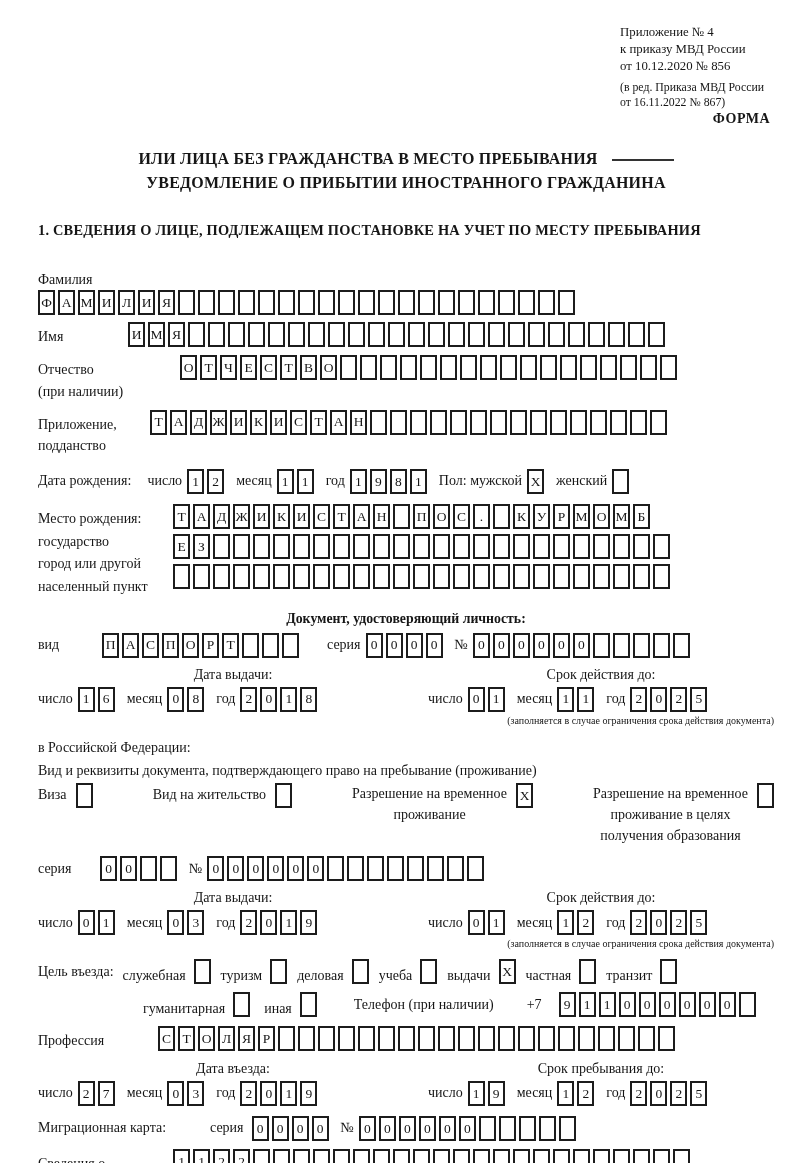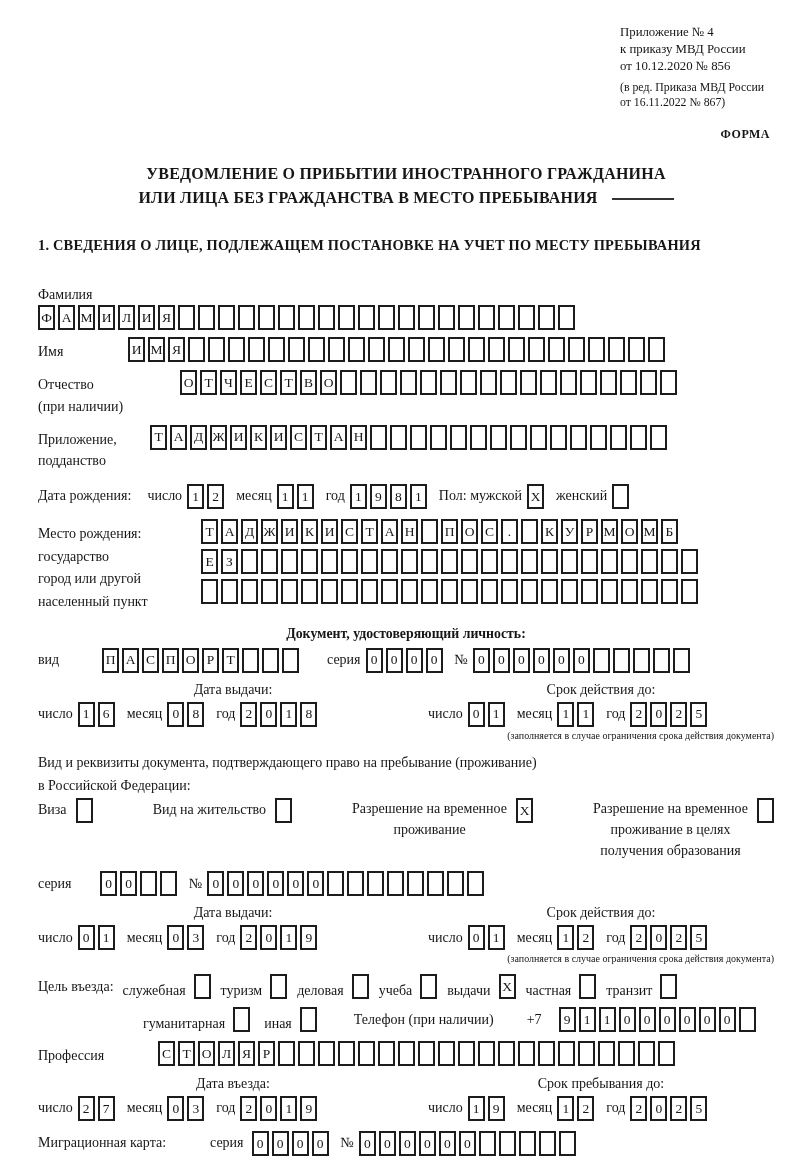--- a/index.html
+++ b/index.html
@@ -7,21 +7,21 @@
   body { width:800px; }
   .page {
     width:800px; min-height:1163px; background:#fff; color:#161616;
     font-family:"Liberation Serif","DejaVu Serif",serif;
     font-size:14px; padding:24px 26px 18px 38px; position:relative;
   }
   
   .annex { margin-left:582px; line-height:1.32; font-size:12.8px; }
   .annex .ed { font-size:11.8px; }
   .annex .ed-first { margin-top:5px; }
-  .forma { text-align:right; font-weight:bold; font-size:12px; margin-top:16px; padding-right:4px; letter-spacing:.5px; }
+  .forma { text-align:right; font-weight:bold; font-size:14px; padding-right:4px; letter-spacing:.5px; }
   
   .title { text-align:center; font-weight:bold; font-size:16px; margin-top:20px; line-height:1.5; letter-spacing:.2px; }
   .title-underline { display:inline-block; width:62px; border-bottom:2.5px solid #333; margin-left:14px; transform:translateY(-3px); }
   .section-heading { font-weight:bold; font-size:14.4px; margin-top:27px; letter-spacing:.2px; white-space:nowrap; }
   
   .frow { display:flex; align-items:flex-start; margin-top:7px; }
   .flabel { flex:none; padding-top:4px; line-height:1.55; }
   .w90  { width:90px; }
   .w112 { width:112px; }
   .w142 { width:142px; }
@@ -70,22 +70,22 @@
   <div class="annex">
     <div>Приложение № 4</div>
     <div>к приказу МВД России</div>
     <div>от 10.12.2020 № 856</div>
     <div class="ed ed-first">(в ред. Приказа МВД России</div>
     <div class="ed">от 16.11.2022 № 867)</div>
   </div>
   <div class="forma">ФОРМА</div>
 
   <div class="title">
+    <div><span>ИЛИ ЛИЦА БЕЗ ГРАЖДАНСТВА В МЕСТО ПРЕБЫВАНИЯ</span><span class="title-underline"></span></div>
     <div>УВЕДОМЛЕНИЕ О ПРИБЫТИИ ИНОСТРАННОГО ГРАЖДАНИНА</div>
-    <div><span>ИЛИ ЛИЦА БЕЗ ГРАЖДАНСТВА В МЕСТО ПРЕБЫВАНИЯ</span><span class="title-underline"></span></div>
   </div>
 
   <div class="section-heading">1. СВЕДЕНИЯ О ЛИЦЕ, ПОДЛЕЖАЩЕМ ПОСТАНОВКЕ НА УЧЕТ ПО МЕСТУ ПРЕБЫВАНИЯ</div>
 
   <div class="frow" style="margin-top:26px;flex-direction:column;">
     <div class="flabel w90">Фамилия</div>
     <div class="cells">
         <span class="cell">Ф</span>
         <span class="cell">А</span>
         <span class="cell">М</span>
@@ -236,21 +236,21 @@
         <span class="cell">9</span>
         <span class="cell">8</span>
         <span class="cell">1</span>
       </span>
     <span class="dw">Пол: мужской</span>
     <span class="cell cb">X</span>
     <span class="dw">женский</span>
     <span class="cell cb"></span>
   </div>
 
-  <div class="frow" style="margin-top:10px;gap:28px;">
+  <div class="frow" style="margin-top:10px;">
     <div class="flabel w135" style="line-height:1.62;">
       <div>Место рождения:</div>
       <div>государство</div>
       <div>город или другой</div>
       <div>населенный пункт</div>
     </div>
     <div class="stack">
       <div class="cells">
           <span class="cell">Т</span>
           <span class="cell">А</span>
@@ -415,22 +415,22 @@
             <span class="cell">0</span>
             <span class="cell">2</span>
             <span class="cell">5</span>
           </span>
       </div>
       <div class="dp-note">(заполняется в случае ограничения срока действия документа)</div>
     </div>
   </div>
 
   <div class="intro">
+    <div>в Российской Федерации:</div>
     <div>Вид и реквизиты документа, подтверждающего право на пребывание (проживание)</div>
-    <div>в Российской Федерации:</div>
   </div>
 
   <div class="permit-row">
     <span class="opt">
       <span class="one">Виза</span>
       <span class="cell cb"></span>
     </span>
     <span class="opt">
       <span class="one">Вид на жительство</span>
       <span class="cell cb"></span>

